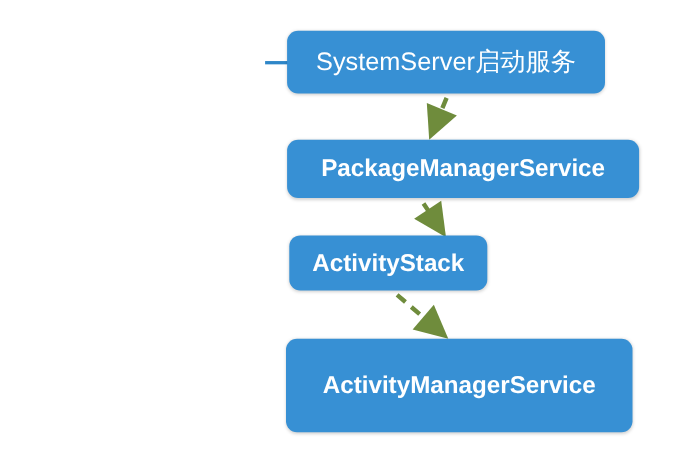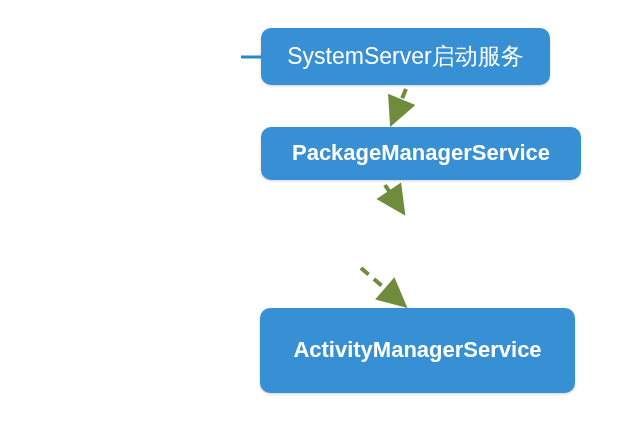--- a/index.html
+++ b/index.html
@@ -125,20 +125,23 @@
 
 
   <div class="node node-blue node-pms">
     <span class="label">PackageManagerService</span>
   </div>
 
   <div class="node node-blue node-systemserver">
     <span class="label">SystemServer启动服务</span>
   </div>
 
+  <div class="node node-blue node-activitystack">
+    <span class="label">ActivityStack</span>
+  </div>
 
   <div class="node node-blue node-ams">
     <span class="label">
       <span>ActivityManagerService</span>
       <br>
     </span>
   </div>
 
 </div>
 

